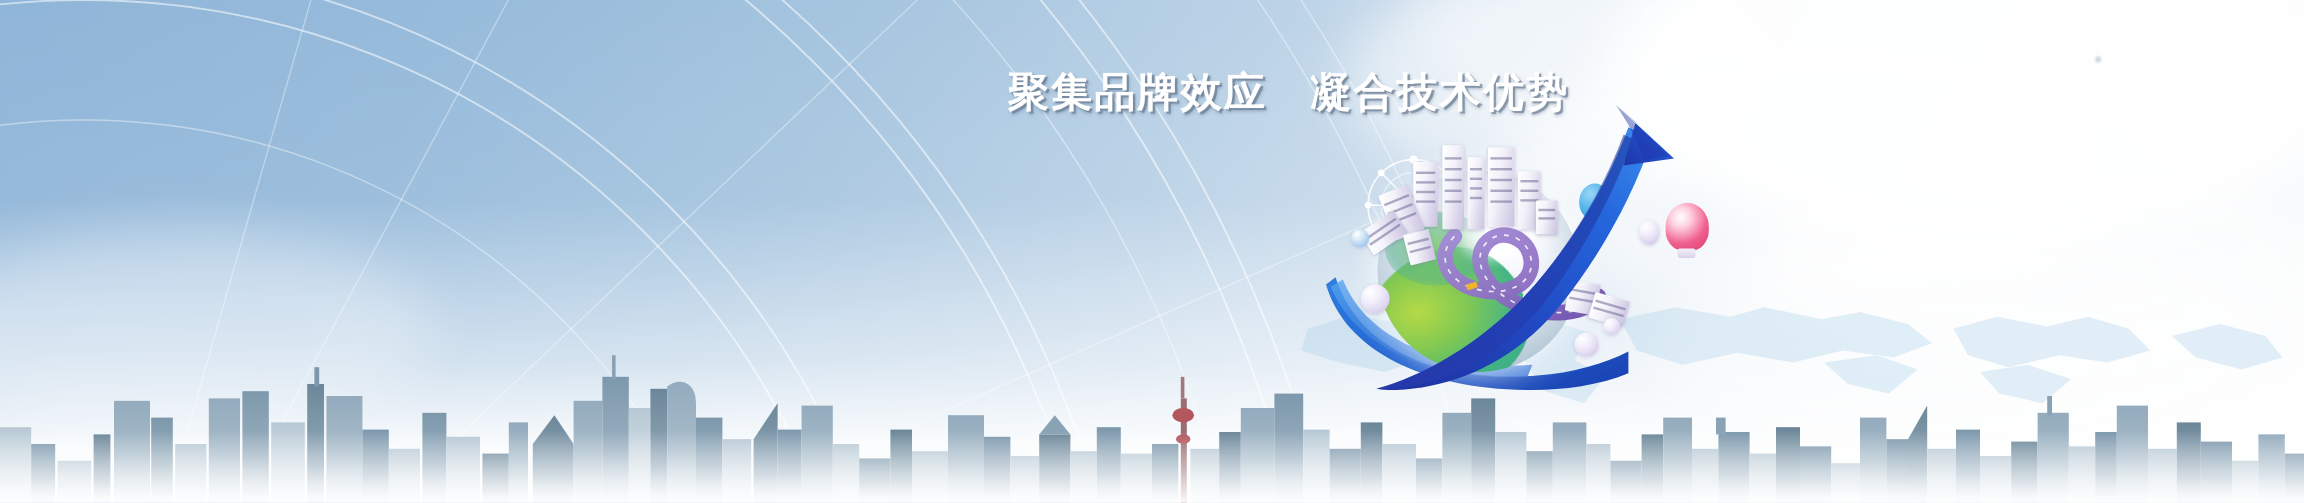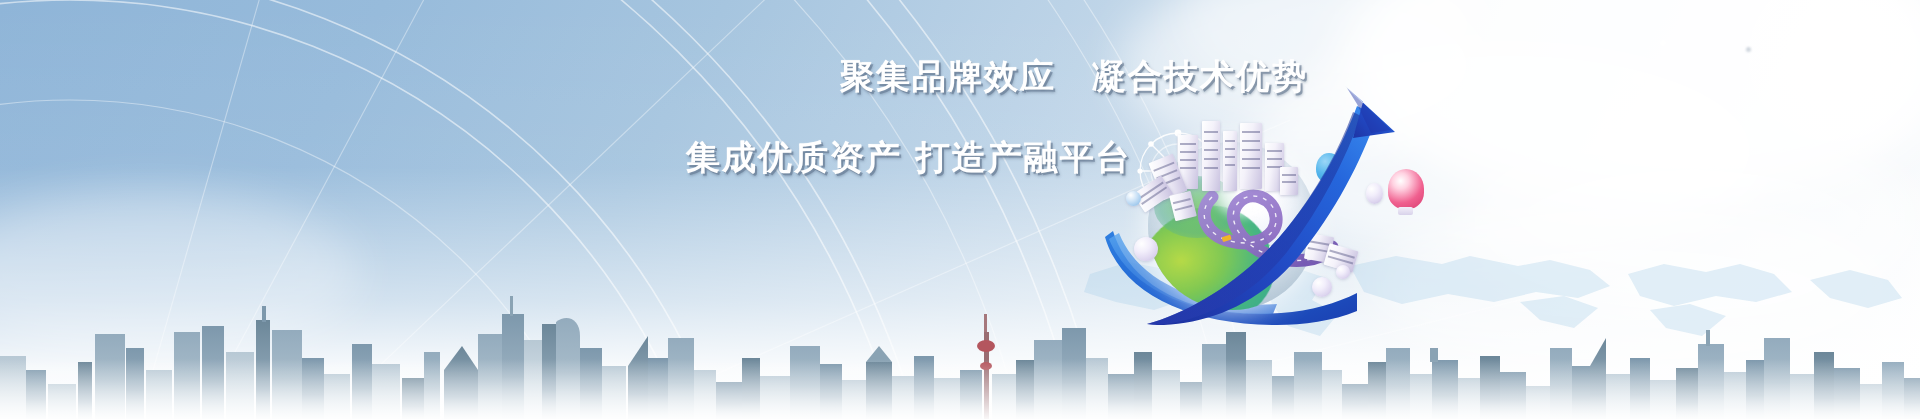--- a/index.html
+++ b/index.html
@@ -356,21 +356,20 @@
              L282,36 C266,82 240,132 204,176 C162,227 108,245 62,245 Z" fill="url(#arrG)"></path>
     <path d="M52,244 C96,232 150,200 192,148 C222,110 244,70 258,32
              L266,36 C250,80 226,128 192,172 C152,222 100,243 58,245 Z" fill="url(#arrG2)" opacity=".55"></path>
 
     <path d="M250,6 L300,52 L258,58 L268,22 Z" fill="url(#arrG)"></path>
     <path d="M252,8 L296,50 L276,53 L262,24 Z" fill="#1f34a6" opacity=".45"></path>
   </svg>
 
   <div class="lines">
     <div class="hl l1">聚集品牌效应　凝合技术优势</div>
-    <div class="hl l2">集成优质资产 打造产融平台</div>
   </div>
 
   <svg class="skyline" viewBox="0 0 1920 145" preserveAspectRatio="none">
     <defs>
       <linearGradient id="bldA" x1="0" y1="0" x2="0" y2="1">
         <stop offset="0%" stop-color="#93abbd"></stop>
         <stop offset="55%" stop-color="#a8bcca"></stop>
         <stop offset="100%" stop-color="#d8e3ea"></stop>
       </linearGradient>
       <linearGradient id="bldB" x1="0" y1="0" x2="0" y2="1">

